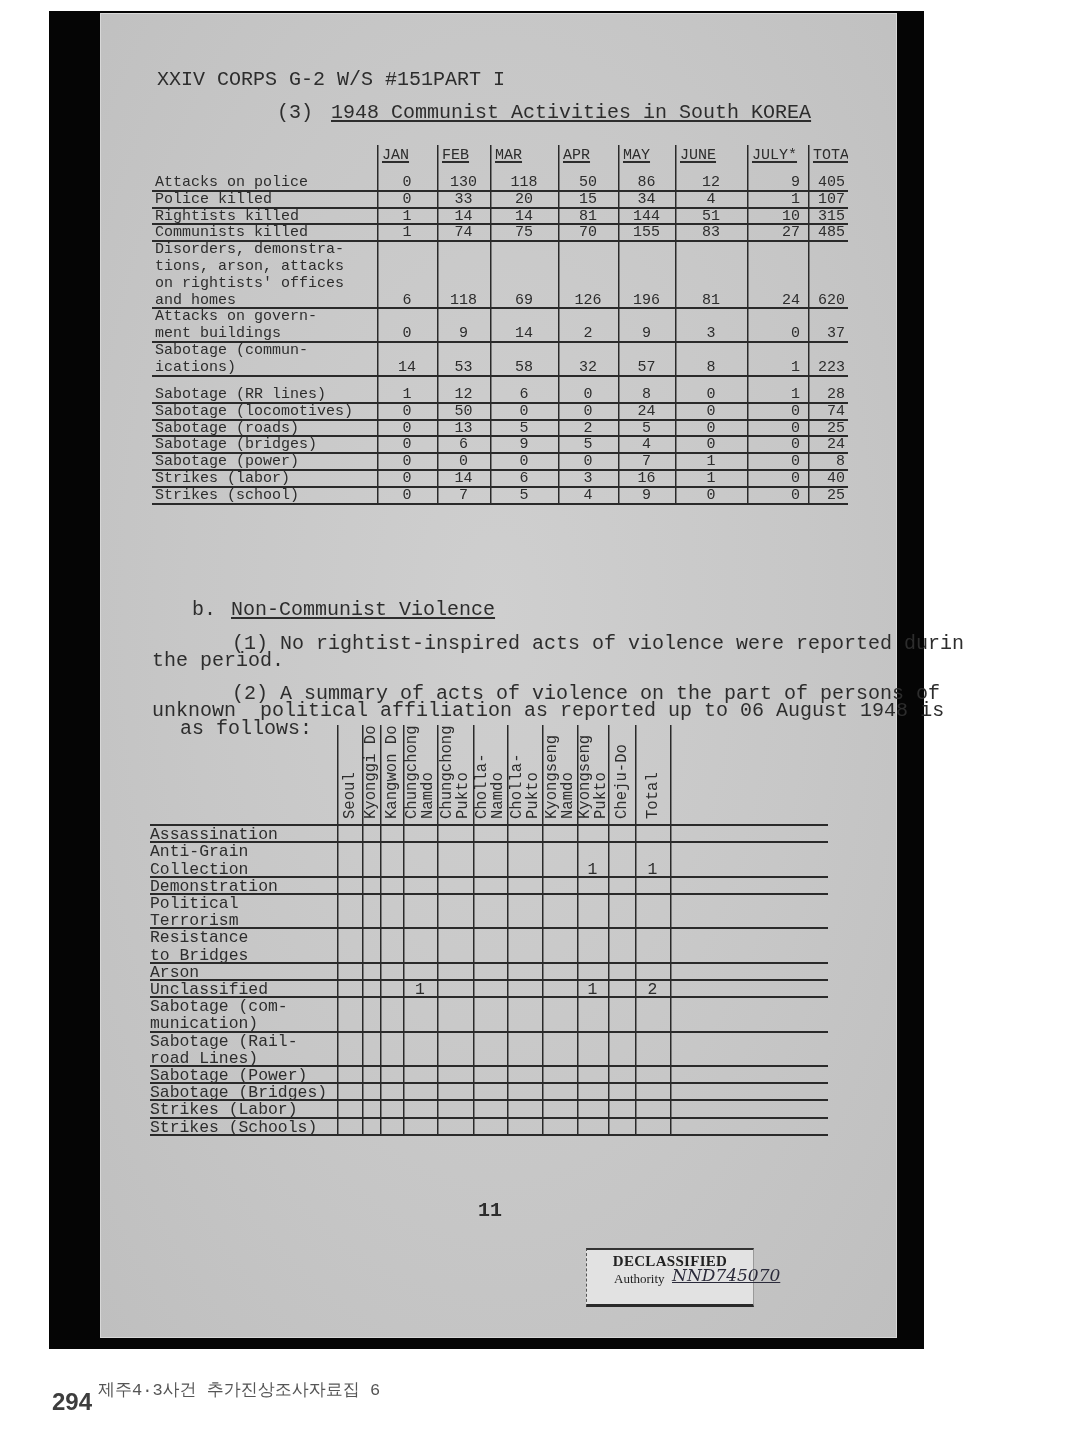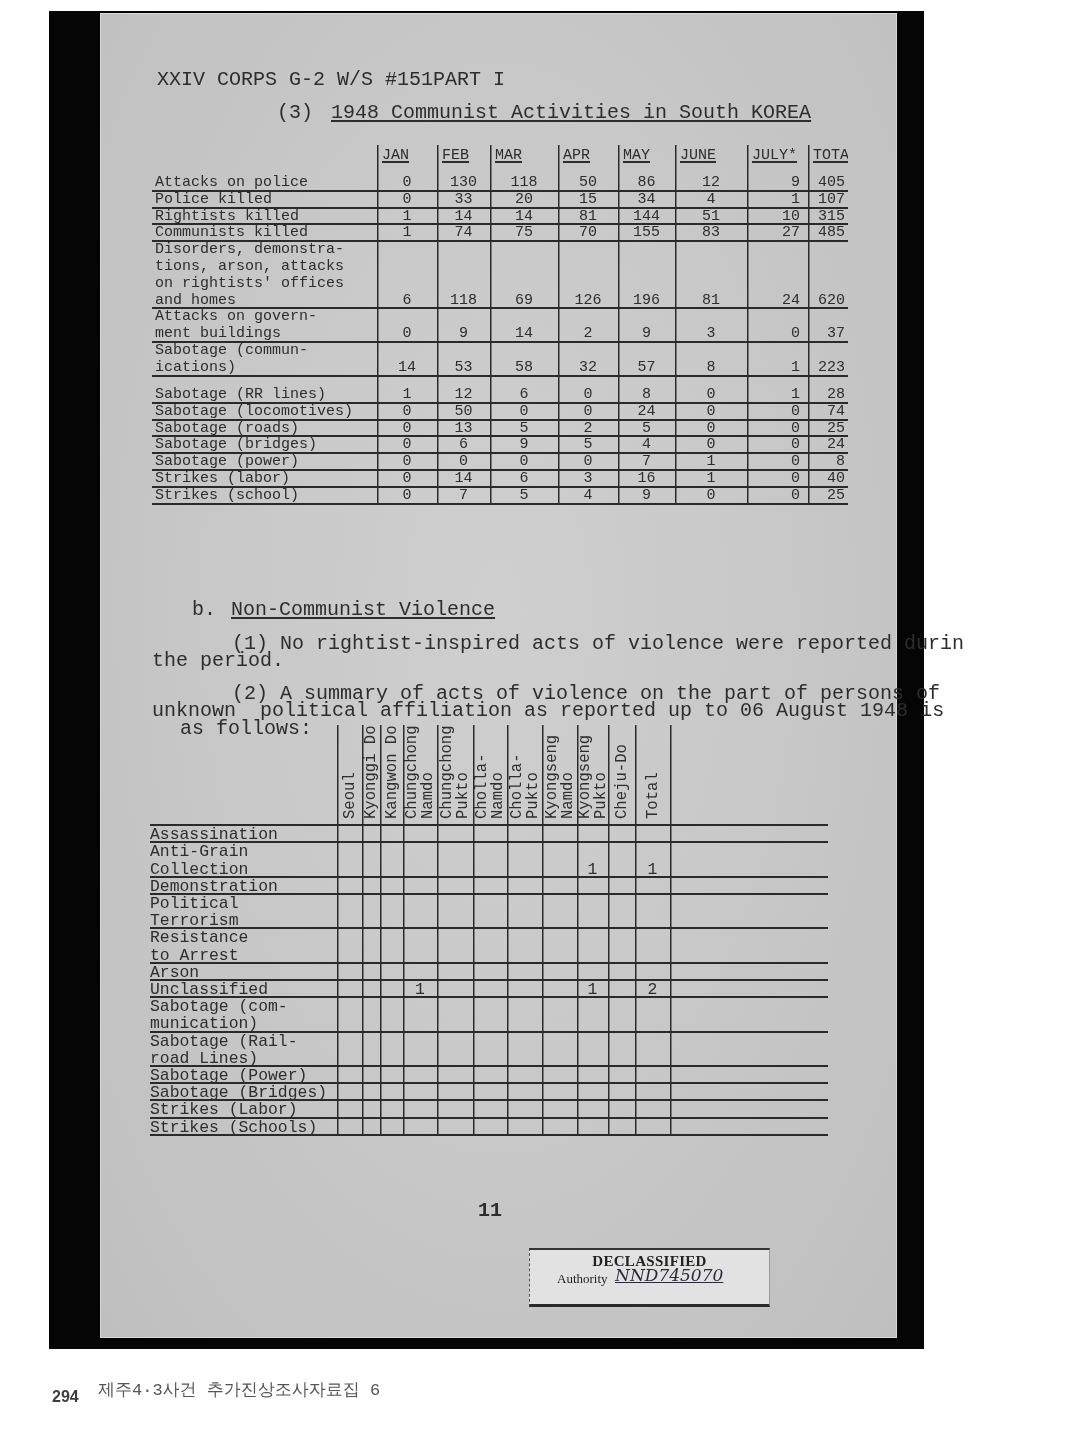--- a/index.html
+++ b/index.html
@@ -33,32 +33,32 @@
   .t2 th { height:98px; padding:0 0 3px 0; vertical-align:bottom; text-align:center; font-weight:normal;
            box-shadow: inset 1.5px 0 0 #2a2a2a, inset 0 -2px 0 #2a2a2a; overflow:visible; }
   .t2 th.lblh { box-shadow: inset 0 -2px 0 #2a2a2a; }
   .t2 .vt { display:inline-block; writing-mode:vertical-rl; transform:rotate(180deg);
             height:94px; white-space:pre; font-size:15.6px; line-height:16px; text-align:left; }
   .t2 td { padding:0; vertical-align:bottom; text-align:center; white-space:pre;
            box-shadow: inset 1.5px 0 0 #2a2a2a, inset 0 -2px 0 #2a2a2a; }
   .t2 td.lbl { text-align:left; padding-left:0; box-shadow: inset 0 -2px 0 #2a2a2a; }
 
   
-  .stamp { position:absolute; left:529px; top:1248px; width:241px; height:59px; background:#e2e2e2;
+  .stamp { position:absolute; left:586px; top:1248px; width:168px; height:59px; background:#e2e2e2;
            border-top:2px solid #333; border-bottom:3px solid #2a2a2a; border-left:1px dashed #555;
            border-right:1px solid #999; box-sizing:border-box; }
   .stamp-title { position:absolute; left:0; right:0; top:3px; text-align:center;
                  font-family:"Liberation Serif", serif; font-weight:bold; font-size:15px; color:#222; letter-spacing:0.3px; }
   .stamp-auth { position:absolute; left:27px; top:21px; font-family:"Liberation Serif", serif; font-size:13px; color:#222; }
   .stamp-num { position:absolute; left:85px; top:15px; font-family:"DejaVu Serif", serif; font-style:italic;
                font-size:17px; color:#2a2a3a; text-decoration:underline; text-decoration-thickness:1px; }
 
   
   .foot-num { position:absolute; left:52px; top:1388px; font-family:"Liberation Sans", sans-serif;
-              font-weight:bold; font-size:16px; color:#3d3d3d; }
+              font-weight:bold; font-size:24px; color:#3d3d3d; }
   .foot-title { position:absolute; left:98px; top:1378px; font-family:Liberation Mono, monospace;
                 font-size:17px; color:#555; }
 </style>
 </head>
 <body>
 
 <div class="photo"></div>
 <div class="paper"></div>
 
 <div class="type" style="left:157px; top:71px;">XXIV CORPS G-2 W/S #151</div>
@@ -362,21 +362,21 @@
         <td class="c5"></td>
         <td class="c6"></td>
         <td class="c7"></td>
         <td class="c8"></td>
         <td class="c9"></td>
         <td class="c10"></td>
         <td class="blank"></td>
       </tr>
       <tr>
         <td class="lbl">Resistance
-to Arrest</td>
+to Bridges</td>
         <td class="c0"></td>
         <td class="c1"></td>
         <td class="c2"></td>
         <td class="c3"></td>
         <td class="c4"></td>
         <td class="c5"></td>
         <td class="c6"></td>
         <td class="c7"></td>
         <td class="c8"></td>
         <td class="c9"></td>

